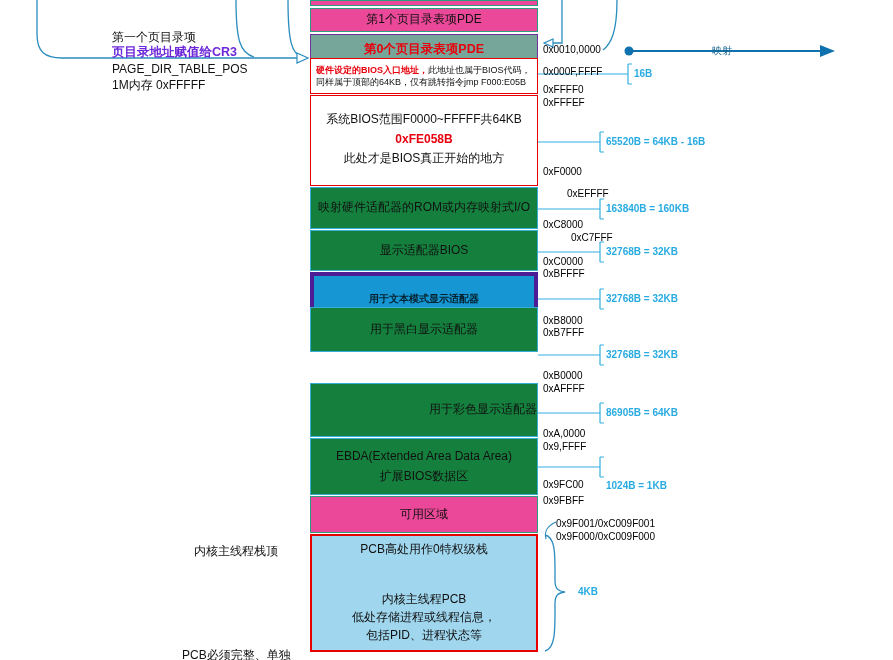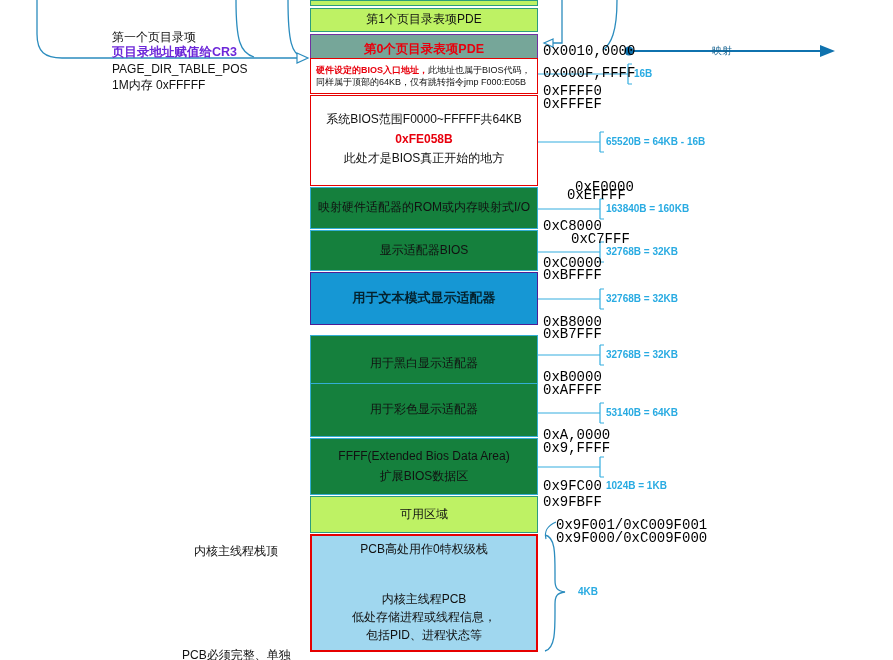--- a/index.html
+++ b/index.html
@@ -6,29 +6,29 @@
   .canvas{
     position:relative;width:893px;height:660px;background:#ffffff;overflow:hidden;
     font-family:"Liberation Sans","DejaVu Sans",sans-serif;color:#111;
   }
   .canvas svg{position:absolute;left:0;top:0;}
   .box{
     position:absolute;left:310px;width:228px;box-sizing:border-box;
     display:flex;flex-direction:column;align-items:center;justify-content:center;
     text-align:center;font-size:12px;line-height:1.3;color:#111;
   }
-  .green{background:#bef264;border:1px solid #2c9c7e;}
+  .green{background:#ec4899;border:1px solid #2c9c7e;}
   .gray-pde{background:#76a699;border:1.5px solid #7030a0;color:#e8000d;font-weight:bold;font-size:12.5px;}
   .red-border{border:1.5px solid #e60000;background:#fff;}
   .teal-border{border:1.5px solid #33aed4;background:#15803d;}
-  .blue-fill{background:#1697d4;border:1px solid #4c1d95;font-weight:bold;font-size:13px;color:#04222e;}
+  .blue-fill{background:#1697d4;border:4px solid #4c1d95;font-weight:bold;font-size:10px;color:#04222e;}
   .pcb{background:#a0d7ef;border:2px solid #e60000;}
   .entry-text{font-size:9px;line-height:1.35;text-align:left;padding:2px 5px;align-items:flex-start;}
   .entry-text .red{color:#e8000d;font-weight:bold;}
-  .addr{position:absolute;font-size:14px;color:#000;white-space:nowrap;line-height:1.1;font-family:Liberation Mono, monospace;}
+  .addr{position:absolute;font-size:10px;color:#000;white-space:nowrap;line-height:1.1;}
   .bsize{position:absolute;font-size:10px;font-weight:bold;color:#29abe2;white-space:nowrap;line-height:1;}
   .note{position:absolute;font-size:12px;color:#111;white-space:nowrap;line-height:1.15;}
   .note.red{color:#6d28d9;font-weight:bold;font-size:12.5px;}
   .maplabel{position:absolute;font-size:10px;color:#14618f;white-space:nowrap;}
   .pcb-top-line{align-self:center;}
   .pcb-bottom{line-height:1.5;}
 </style>
 </head>
 <body>
 
@@ -89,51 +89,51 @@
   </div>
 
   <div class="box teal-border" style="top:230px;height:41px;">
     <span>显示适配器BIOS</span>
   </div>
 
   <div class="box blue-fill" style="top:272px;height:53px;">
     <span>用于文本模式显示适配器</span>
   </div>
 
-  <div class="box teal-border" style="top:335px;height:57px;align-items:center;">
+  <div class="box teal-border" style="top:307px;height:45px;align-items:center;">
     <span>用于黑白显示适配器</span>
   </div>
 
-  <div class="box teal-border" style="top:383px;height:54px;">
+  <div class="box teal-border" style="top:383px;height:54px;align-items:flex-end;">
     <span>用于彩色显示适配器</span>
   </div>
 
   <div class="box teal-border" style="top:438px;height:57px;line-height:1.6;">
-    <div>FFFF(Extended Bios Data Area)</div>
+    <div>EBDA(Extended Area Data Area)</div>
     <div>扩展BIOS数据区</div>
   </div>
 
   <div class="box green" style="top:496px;height:37px;">
     <span>可用区域</span>
   </div>
 
   <div class="box pcb" style="top:534px;height:118px;justify-content:space-between;padding:6px 8px;">
     <div class="pcb-top-line">PCB高处用作0特权级栈</div>
     <div class="pcb-bottom">
       <div>内核主线程PCB</div>
       <div>低处存储进程或线程信息，</div>
       <div>包括PID、进程状态等</div>
     </div>
   </div>
 
   <span class="addr" style="left:543px;top:44px;">0x0010,0000</span>
   <span class="addr" style="left:543px;top:58px;margin-top:8px;">0x000F,FFFF</span>
   <span class="addr" style="left:543px;top:84px;">0xFFFF0</span>
   <span class="addr" style="left:543px;top:97px;">0xFFFEF</span>
-  <span class="addr" style="left:543px;top:180px;margin-left:32px;">0xF0000</span>
+  <span class="addr" style="left:543px;top:166px;">0xF0000</span>
   <span class="addr" style="left:543px;top:188px;margin-left:24px;">0xEFFFF</span>
   <span class="addr" style="left:543px;top:219px;">0xC8000</span>
   <span class="addr" style="left:543px;top:232px;padding-left:28px;">0xC7FFF</span>
   <span class="addr" style="left:543px;top:256px;">0xC0000</span>
   <span class="addr" style="left:543px;top:268px;">0xBFFFF</span>
   <span class="addr" style="left:543px;top:315px;">0xB8000</span>
   <span class="addr" style="left:543px;top:327px;">0xB7FFF</span>
   <span class="addr" style="left:543px;top:370px;">0xB0000</span>
   <span class="addr" style="left:543px;top:383px;">0xAFFFF</span>
   <span class="addr" style="left:543px;top:428px;">0xA,0000</span>
@@ -142,21 +142,21 @@
   <span class="addr" style="left:543px;top:495px;">0x9FBFF</span>
   <span class="addr" style="left:556px;top:518px;">0x9F001/0xC009F001</span>
   <span class="addr" style="left:556px;top:531px;">0x9F000/0xC009F000</span>
 
   <span class="bsize" style="left:634px;top:69px;">16B</span>
   <span class="bsize" style="left:606px;top:137px;">65520B = 64KB - 16B</span>
   <span class="bsize" style="left:606px;top:204px;">163840B = 160KB</span>
   <span class="bsize" style="left:606px;top:247px;">32768B = 32KB</span>
   <span class="bsize" style="left:606px;top:294px;">32768B = 32KB</span>
   <span class="bsize" style="left:606px;top:350px;">32768B = 32KB</span>
-  <span class="bsize" style="left:606px;top:408px;">53140B = 64KB</span>
+  <span class="bsize" style="left:606px;top:408px;">86905B = 64KB</span>
   <span class="bsize" style="left:606px;top:462px;margin-top:19px;">1024B = 1KB</span>
   <span class="bsize" style="left:578px;top:587px;">4KB</span>
 
   <span class="maplabel" style="left:712px;top:44px;">映射</span>
 
   <span class="note" style="left:112px;top:31px;">第一个页目录项</span>
   <span class="note red" style="left:112px;top:45px;">页目录地址赋值给CR3</span>
   <span class="note" style="left:112px;top:63px;">PAGE_DIR_TABLE_POS</span>
   <span class="note" style="left:112px;top:79px;">1M内存 0xFFFFF</span>
   <span class="note" style="left:194px;top:545px;">内核主线程栈顶</span>

